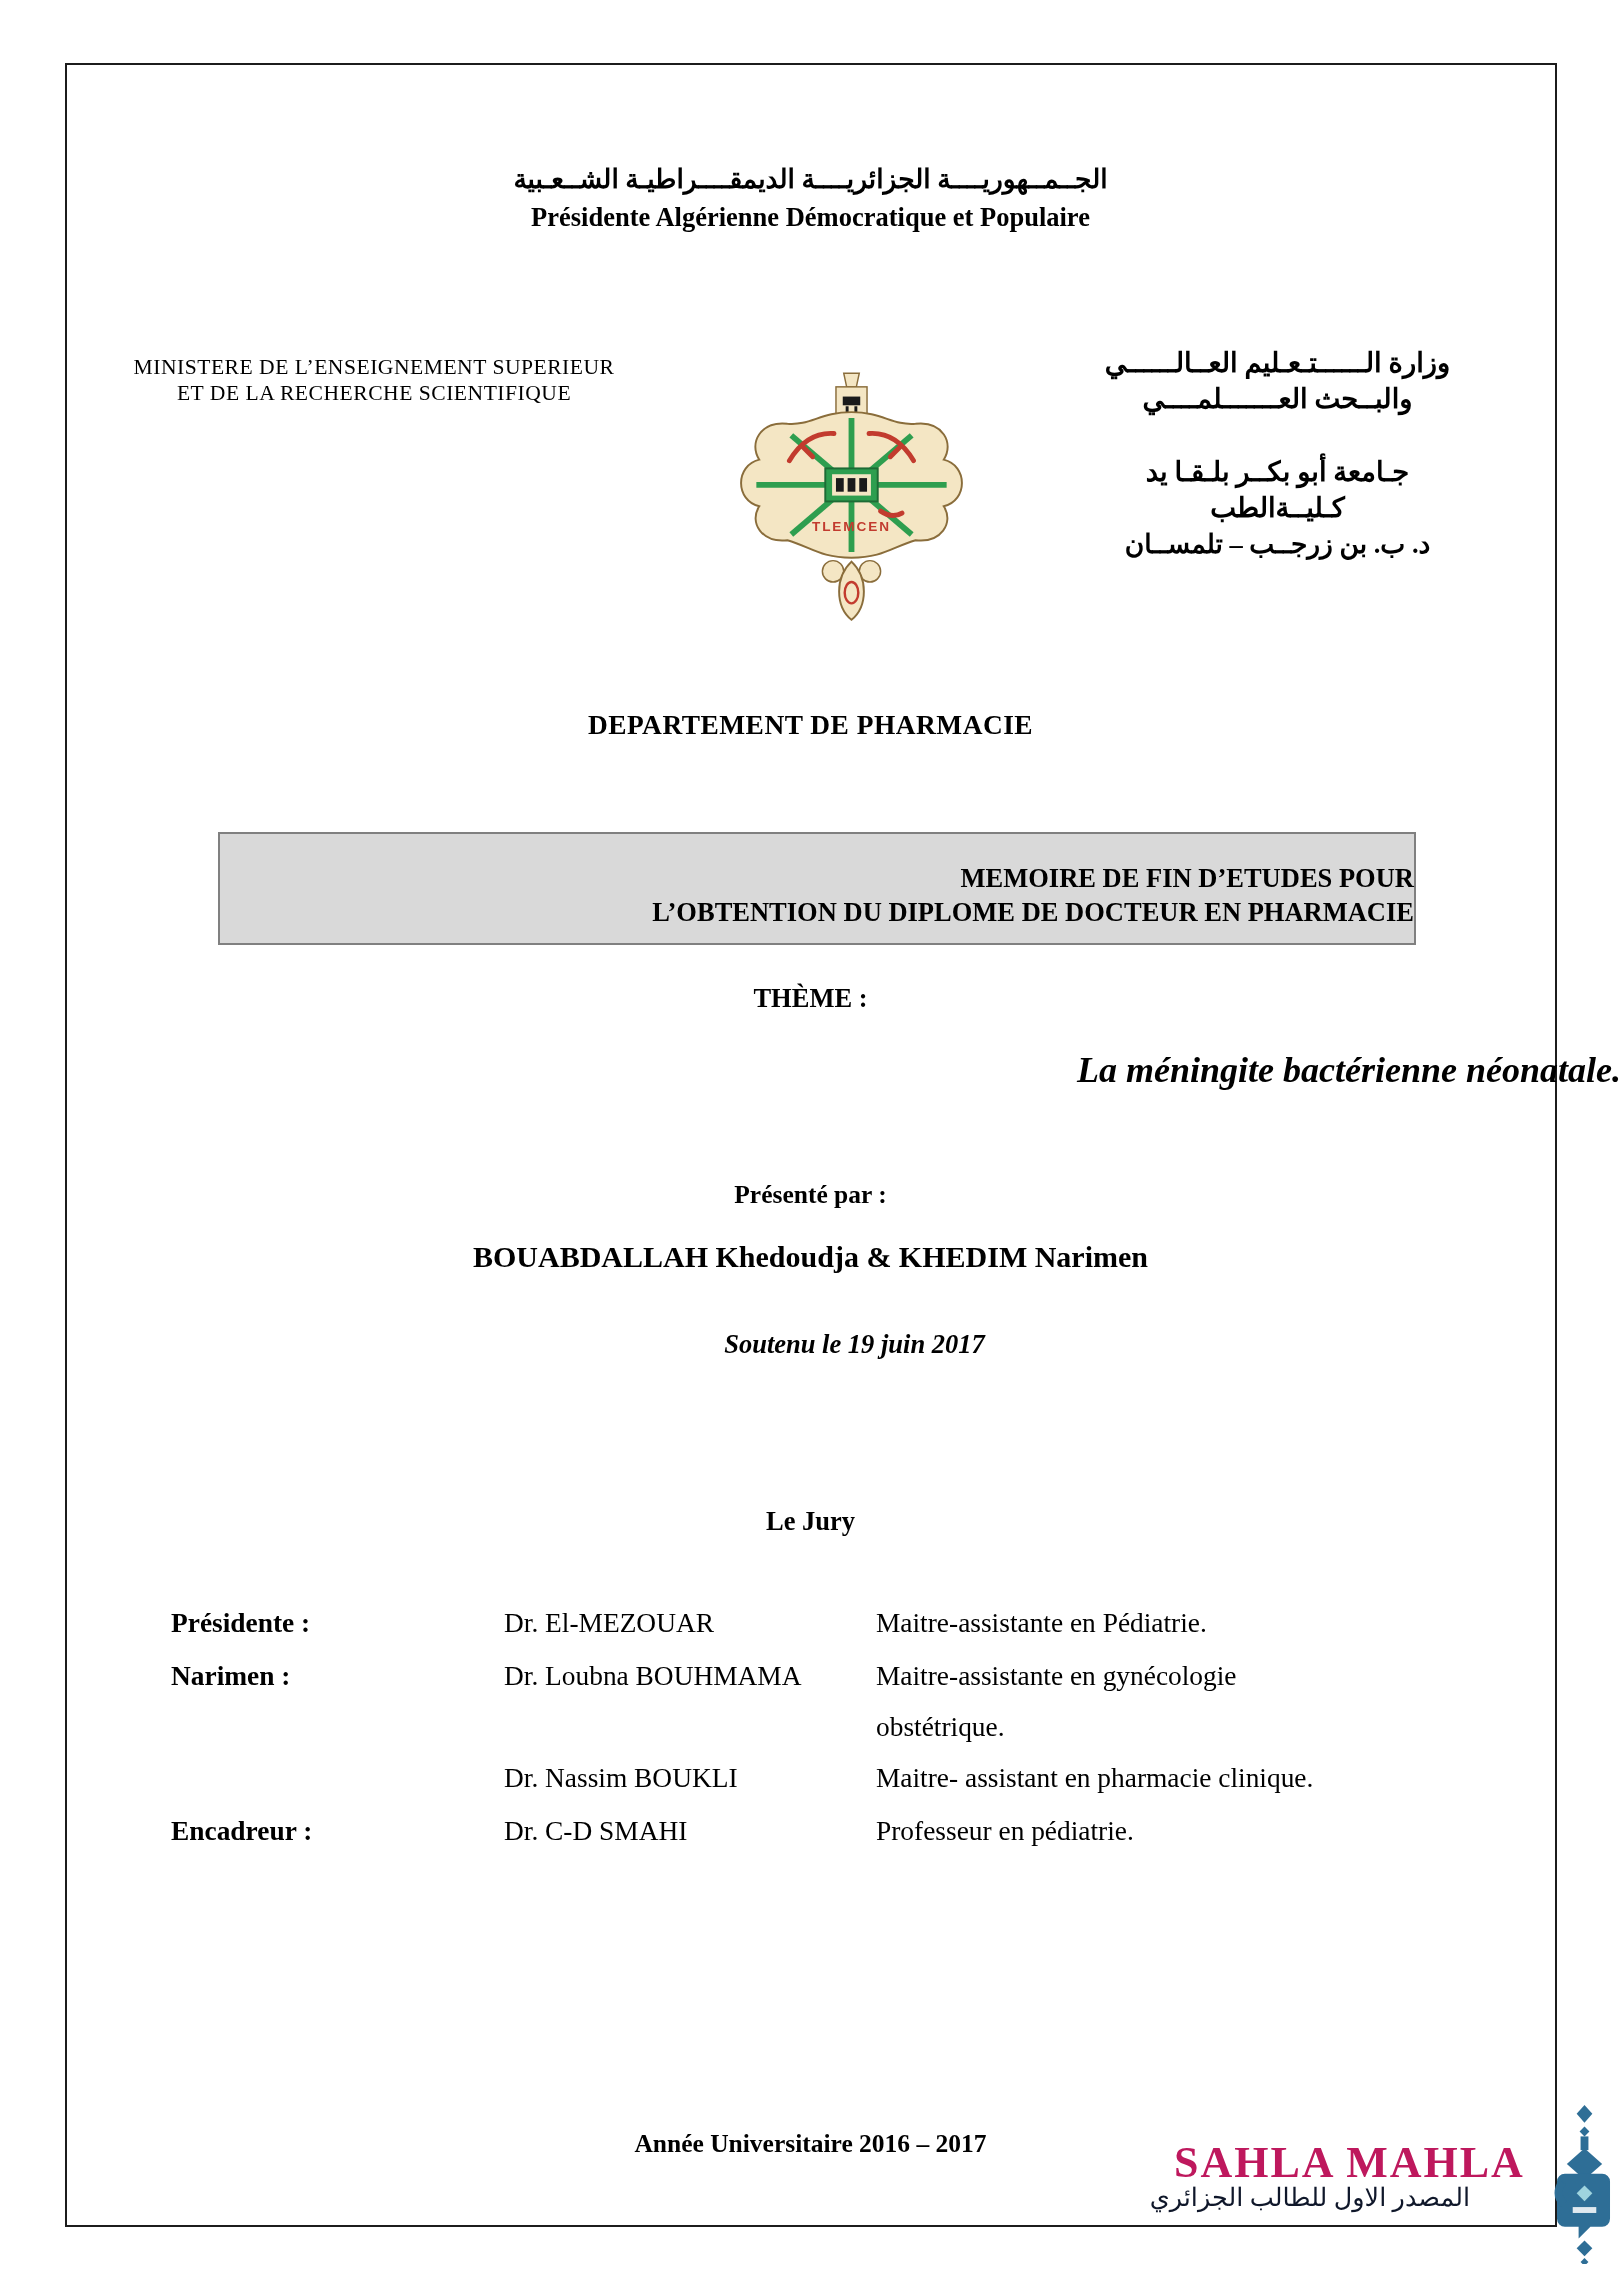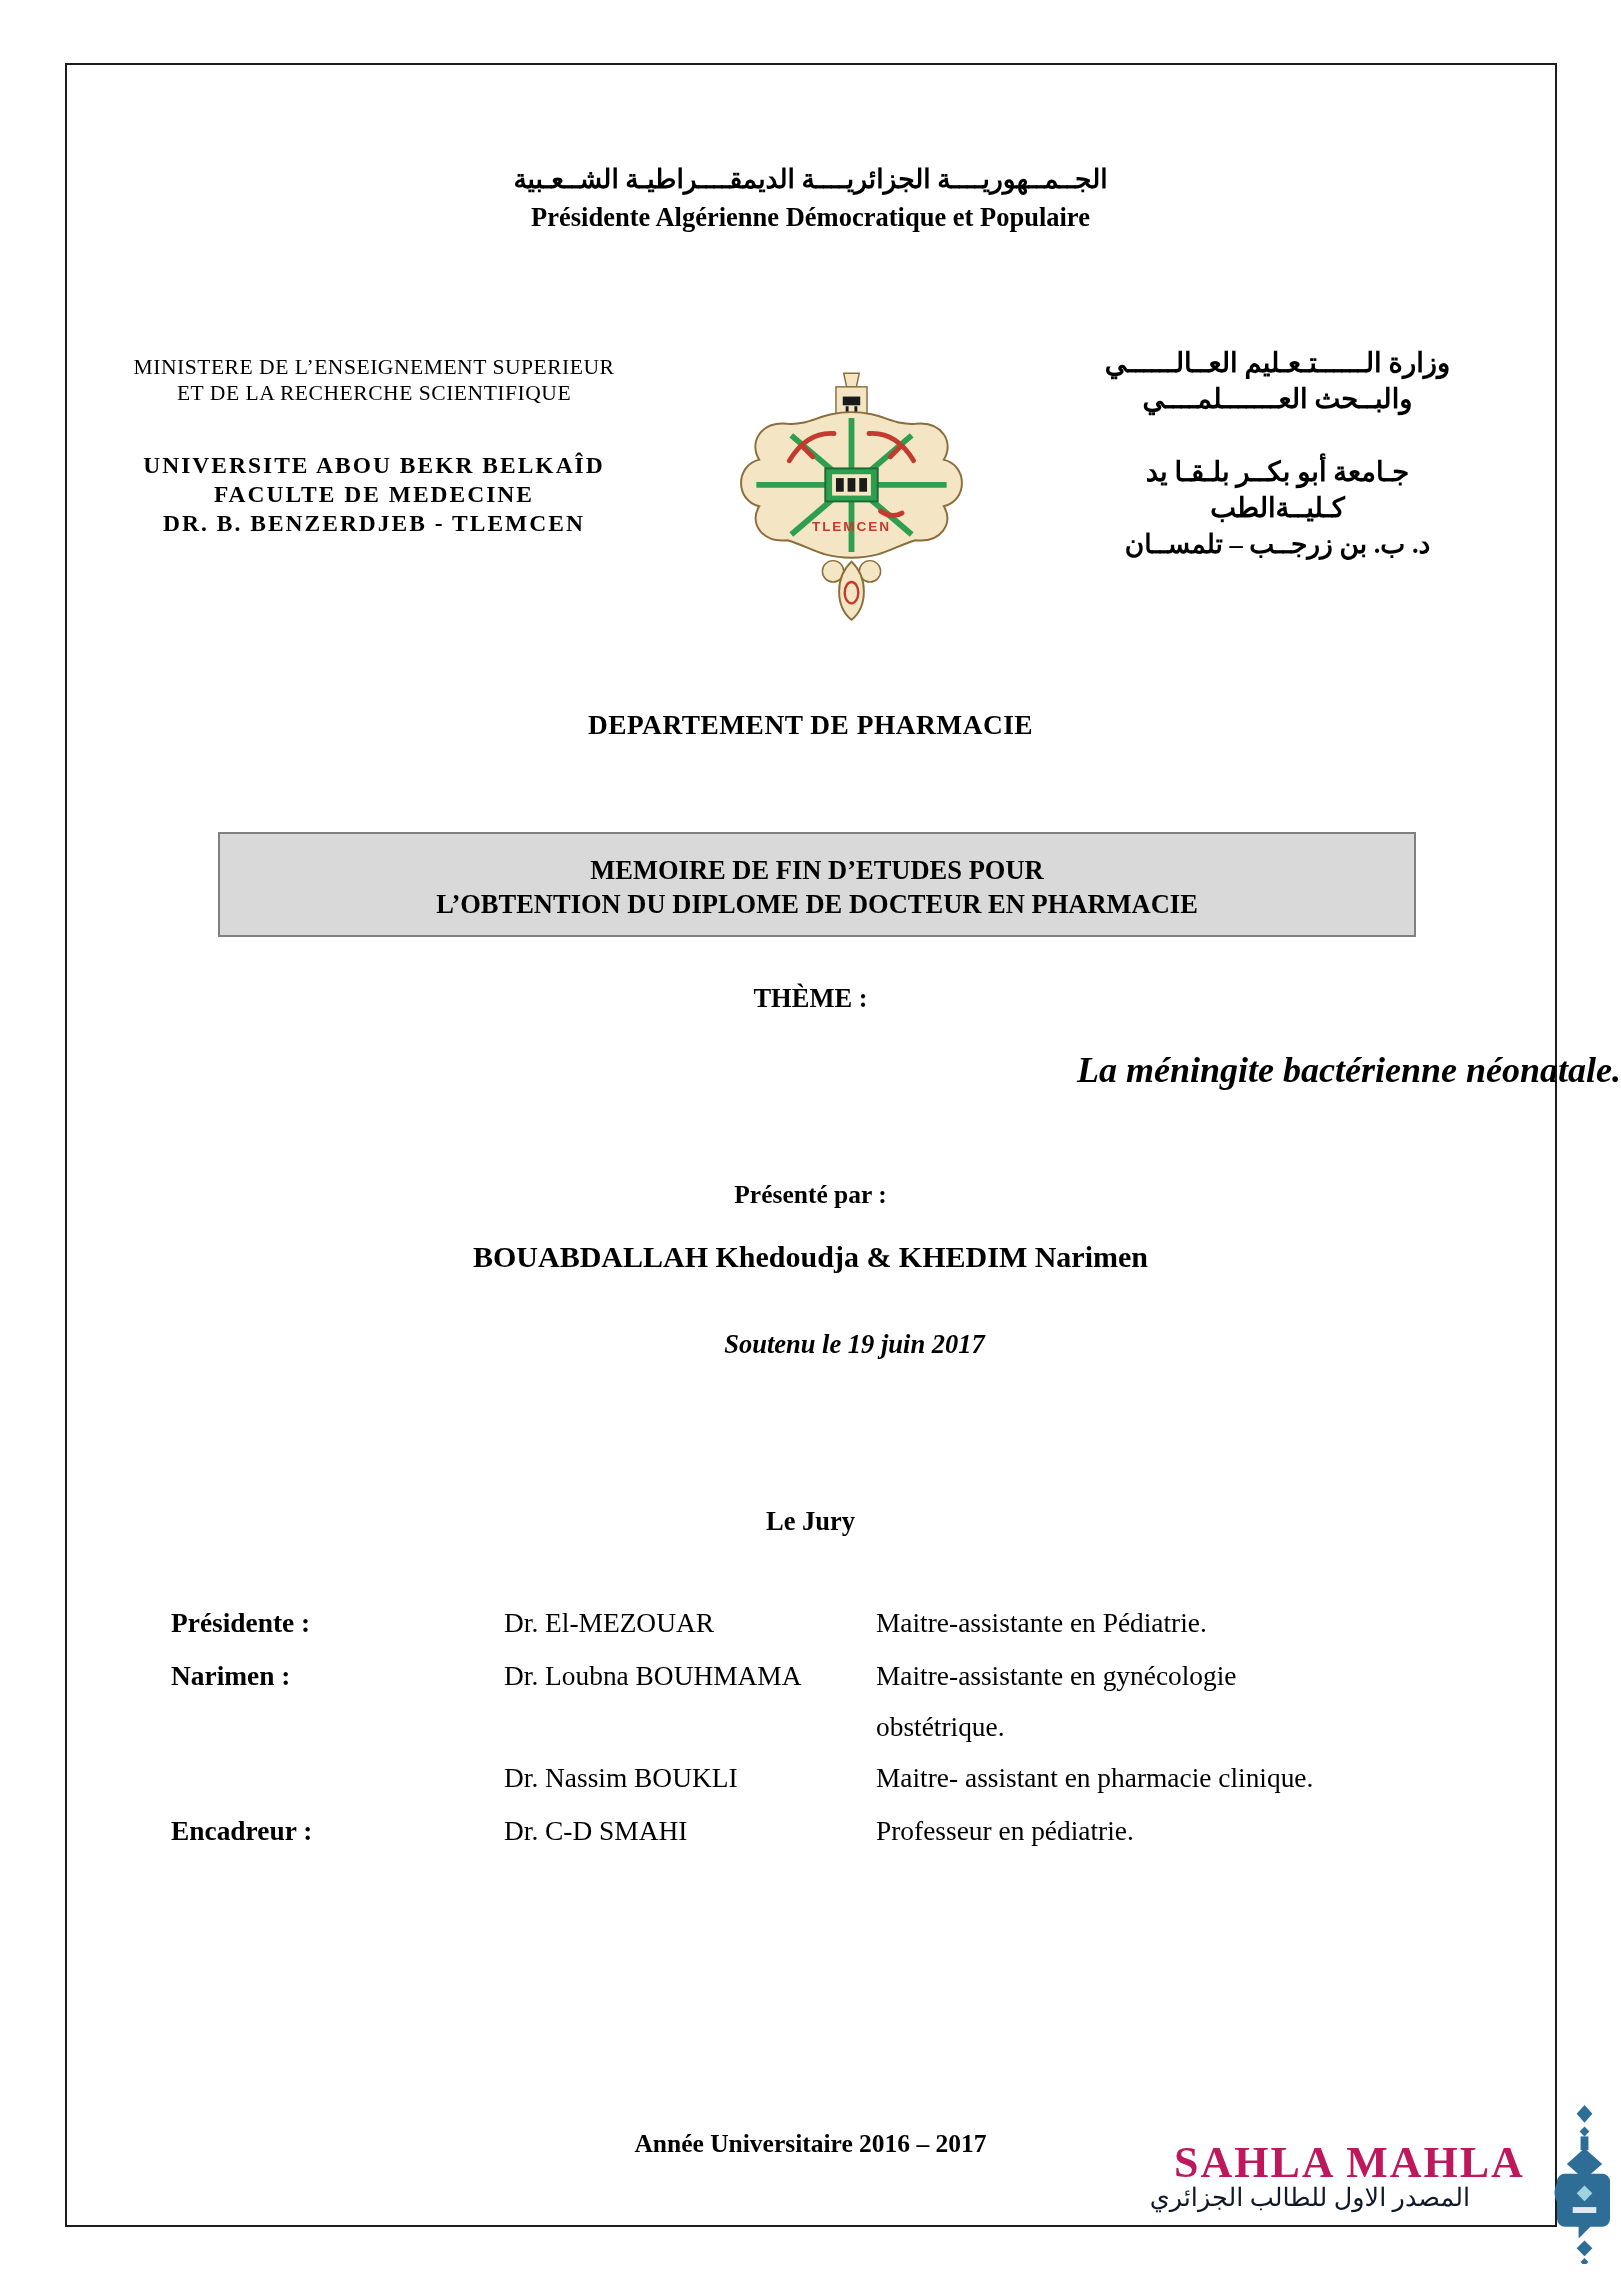--- a/index.html
+++ b/index.html
@@ -30,22 +30,22 @@
   .ministry-right .grp2{margin-top:37px;}
   .ministry-right .l5{font-size:26.5px;}
 
   .logo-wrap{left:735px;top:366px;width:233px;height:265px;}
 
   .department{top:710px;font-size:27.4px;font-weight:700;letter-spacing:0.5px;}
 
   .memoire-box{
     left:218px;top:832px;width:1194px;height:97px;
     background:#d9d9d9;border:2px solid #808080;
-    text-align:center;font-weight:700;font-size:26.5px;line-height:34px;
-    padding-top:4px;
+    text-align:right;font-weight:700;font-size:26.5px;line-height:34px;
+    padding-top:12px;
     display:flex;flex-direction:column;justify-content:center;
   }
 
   .theme-label{top:983px;font-size:26.5px;font-weight:700;}
   .thesis-title{top:1049px;font-size:36px;font-weight:700;font-style:italic;text-align:right;}
   .presente{top:1180px;font-size:25.5px;font-weight:700;}
   .authors{top:1240px;font-size:30px;font-weight:700;}
   .soutenu{top:1329px;font-size:26.5px;font-weight:700;font-style:italic;margin-left:44px;}
   .jury-title{top:1506px;font-size:26.5px;font-weight:700;}
 
@@ -75,25 +75,20 @@
 <div class="page">
 
   <div class="frame"></div>
 
   <div class="abs ctr republic-ar">الجــمــهوريــــة الجزائريــــة الديمقــــراطيـة الشــعـبية</div>
   <div class="abs ctr republic-fr">Présidente Algérienne Démocratique et Populaire</div>
 
   <div class="abs ministry-left">
     <div class="small">MINISTERE DE L’ENSEIGNEMENT SUPERIEUR</div>
     <div class="small">ET DE LA RECHERCHE SCIENTIFIQUE</div>
-    <div class="uni">
-      <div>UNIVERSITE ABOU BEKR BELKAÎD</div>
-      <div>FACULTE DE MEDECINE</div>
-      <div>DR. B. BENZERDJEB - TLEMCEN</div>
-    </div>
   </div>
 
   <div class="abs logo-wrap">
     <svg width="233" height="265" viewBox="0 0 240 270">
 
       <path d="M112,6 L128,6 L125,20 L115,20 Z" fill="#f4e6c4" stroke="#8a6d3b" stroke-width="1.5"></path>
       <rect x="104" y="20" width="32" height="28" fill="#f4e6c4" stroke="#8a6d3b" stroke-width="1.5"></rect>
       <rect x="111" y="30" width="18" height="9" fill="#1a1a1a"></rect>
       <rect x="114" y="40" width="3" height="6" fill="#1a1a1a"></rect>
       <rect x="123" y="40" width="3" height="6" fill="#1a1a1a"></rect>

